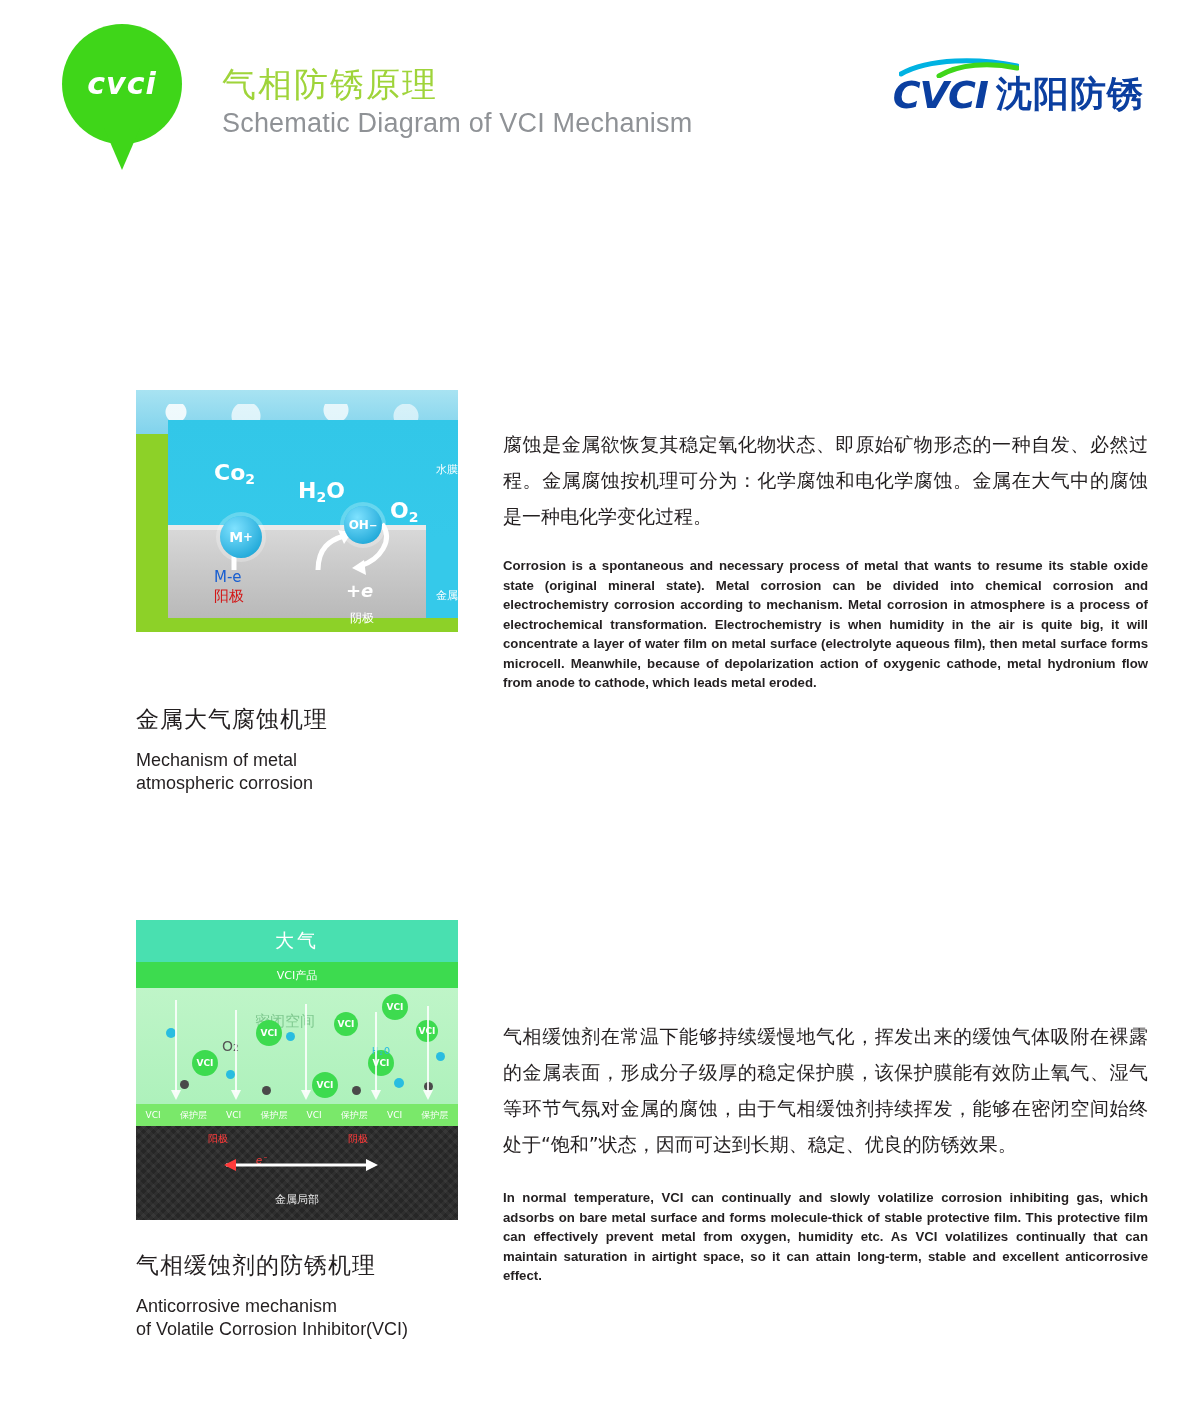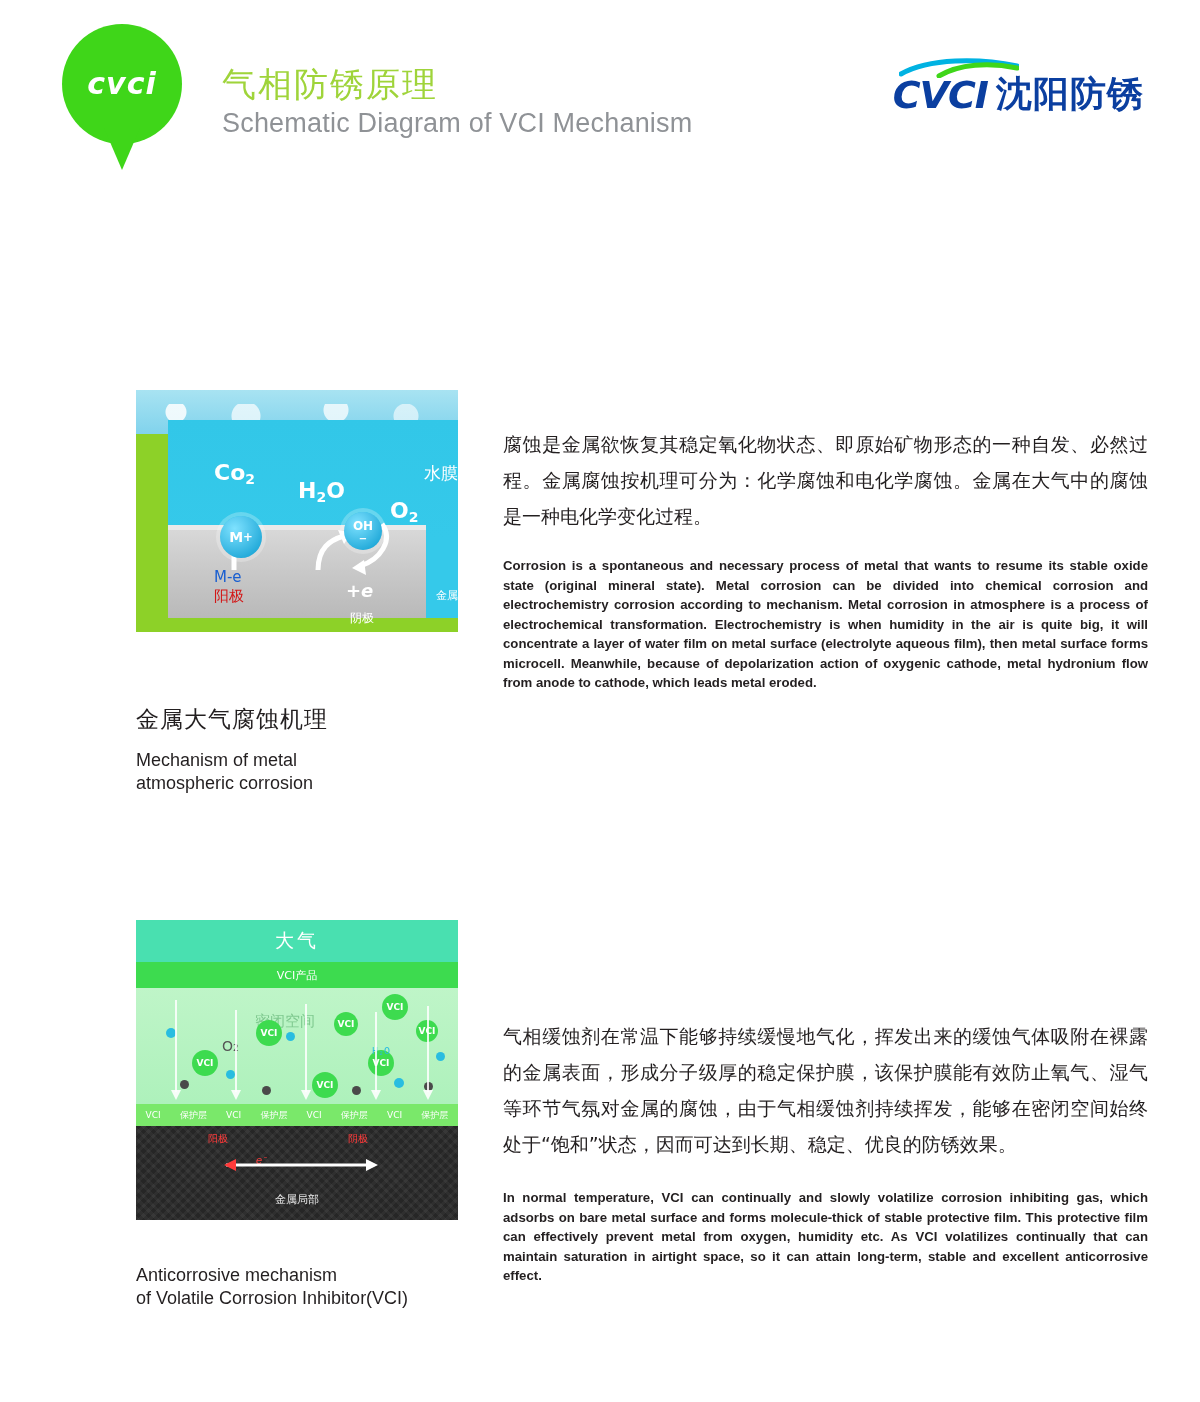--- a/index.html
+++ b/index.html
@@ -149,40 +149,39 @@
   .cube-left {
     position: absolute;
     left: 0; top: 44px; width: 34px; height: 184px;
     background: #8dd128;
   }
   .lbl { position: absolute; font-family: "DejaVu Sans", sans-serif; }
   .lbl-co2 { left: 46px; top: 40px; color:#fff; font-size: 22px; font-weight: bold; }
   .lbl-h2o { left: 130px; top: 58px; color:#fff; font-size: 22px; font-weight: bold; }
   .lbl-o2  { left: 222px; top: 78px; color:#fff; font-size: 22px; font-weight: bold; }
   .sub { font-size: 14px; vertical-align: -4px; }
-  .lbl-water-film { right: 10px; top: 42px; color:#fff; font-size: 17px; margin-left: 8px; }
+  .lbl-water-film { right: 10px; top: 42px; color:#fff; font-size: 11px; margin-left: 8px; }
   .lbl-metal-r { right: 10px; top: 168px; color:#fff; font-size: 11px; }
   .bubble {
     position: absolute;
     border-radius: 50%;
     display: flex; align-items: center; justify-content: center;
     color: #fff; font-weight: bold; font-size: 14px;
     font-family: "DejaVu Sans", sans-serif;
   }
   .bubble-m {
     left: 52px; top: 96px; width: 42px; height: 42px;
     background: radial-gradient(circle at 35% 30%, #7fe2ff 0%, #1fa8d8 80%);
     box-shadow: 0 0 0 4px rgba(255,255,255,.25);
   }
   .bubble-oh {
-    left: 176px; top: 92px; width: 38px; height: 38px;
+    left: 176px; top: 86px; width: 38px; height: 38px;
     background: radial-gradient(circle at 35% 30%, #7fe2ff 0%, #1fa8d8 80%);
     box-shadow: 0 0 0 4px rgba(255,255,255,.25);
     font-size: 12px;
-    flex-direction: column;
   }
   .lbl-me {
     left: 46px; top: 148px; color:#1a5fd0; font-size: 15px; font-weight: normal; line-height: 19px;
   }
   .lbl-anode { color:#d31717; }
   .lbl-e { left: 178px; top: 160px; color:#fff; font-size: 18px; font-style: italic; font-weight:bold; }
   .lbl-cathode { left: 182px; top: 190px; color:#fff; font-size: 12px; }
   .arrow-svg { position: absolute; left: 0; top: 0; }
 
   .cap { position: absolute; left: 0; width: 360px; }
@@ -422,20 +421,21 @@
       <div class="vci-e">e⁻</div>
       <svg style="position:absolute;left:84px;top:238px;" width="160" height="14">
         <path d="M6 7 L150 7" stroke="#ffffff" stroke-width="3"></path>
         <path d="M158 7 l-12 -6 l0 12 z" fill="#ffffff"></path>
         <path d="M4 7 l12 -6 l0 12 z" fill="#ff3b3b"></path>
       </svg>
       <div class="vci-bottom-lbl">金属局部</div>
     </div>
 
     <div class="cap" style="top:330px;">
+      <div class="cap-cn">气相缓蚀剂的防锈机理</div>
       <div class="cap-en" style="white-space:pre-line;">Anticorrosive mechanism
 of Volatile Corrosion Inhibitor(VCI)</div>
     </div>
   </div>
 
   <div class="text-col" style="top:98px;">
     <p class="p-cn">气相缓蚀剂在常温下能够持续缓慢地气化，挥发出来的缓蚀气体吸附在裸露的金属表面，形成分子级厚的稳定保护膜，该保护膜能有效防止氧气、湿气等环节气氛对金属的腐蚀，由于气相缓蚀剂持续挥发，能够在密闭空间始终处于“饱和”状态，因而可达到长期、稳定、优良的防锈效果。</p>
     <p class="p-en" style="margin-top:26px;">In normal temperature, VCI can continually and slowly volatilize corrosion inhibiting gas, which adsorbs on bare metal surface and forms molecule-thick of stable protective film. This protective film can effectively prevent metal from oxygen, humidity etc. As VCI volatilizes continually that can maintain saturation in airtight space, so it can attain long-term, stable and excellent anticorrosive effect.</p>
   </div>
 </div>

